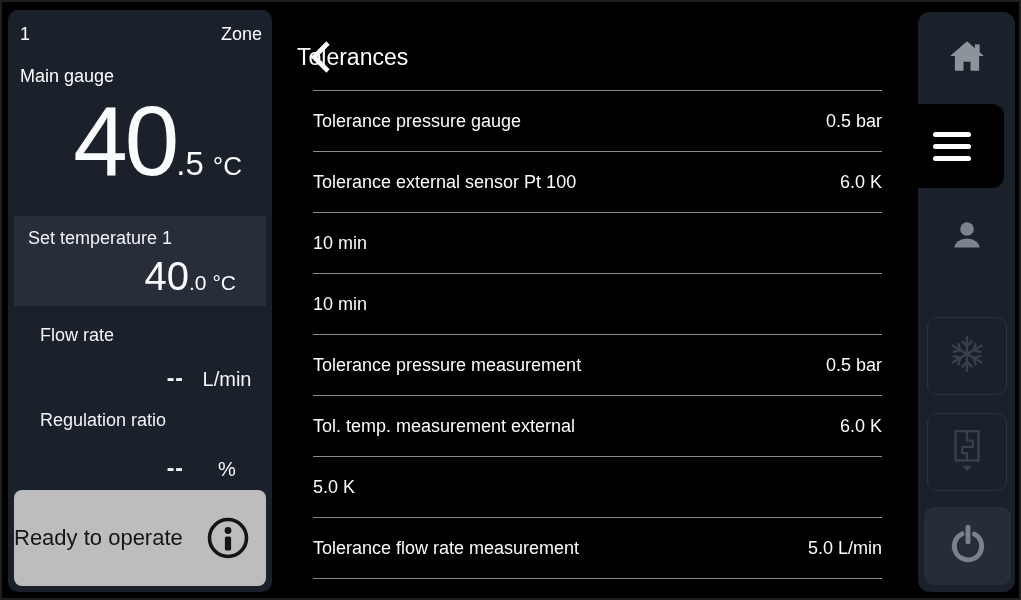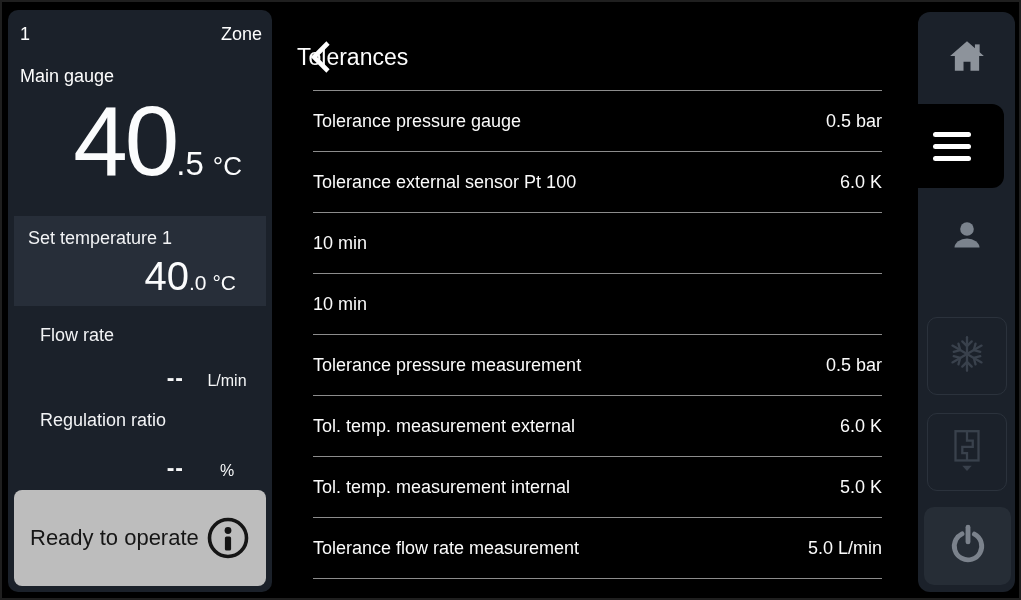--- a/index.html
+++ b/index.html
@@ -50,28 +50,28 @@
   .meas-label { position:absolute; left:12px; font-size:18px; color:#f2f3f5;margin-left:20px; }
   .meas-label.flow { top:315px; }
   .meas-label.reg  { top:400px; }
   .meas-value {
     position:absolute; left:0; right:2px;
     display:flex; justify-content:flex-end; align-items:baseline; line-height:1;
   }
   .meas-value.flow { top:357px; }
   .meas-value.reg  { top:447px; }
   .meas-value .dash { font-size:23px; font-weight:bold; letter-spacing:1px; }
-  .meas-value .unit { width:86px; text-align:center; font-size:16px; }
+  .meas-value .unit { width:86px; text-align:center; font-size:20px; }
 
   .status-card {
     position:absolute; left:6px; right:6px; bottom:6px; height:96px;
     background:#bdbdbd; border-radius:8px;
     display:flex; align-items:center;
   }
-  .status-card .status-text { margin-left:16px; font-size:22px; color:#161616; }
+  .status-card .status-text { font-size:22px; color:#161616; }
   .status-card .info-wrap { position:absolute; right:16px; top:50%; transform:translateY(-50%); width:44px; height:44px; }
 
   
   .content { position:absolute; left:283px; top:0; width:634px; height:600px; }
   .back-btn { position:absolute; left:22px; top:38px; width:40px; height:40px; }
   .page-title { position:absolute; left:0; right:0; top:44px; text-align:left; padding-left:14px; font-size:23px; color:#fdfdfd; }
   .t-list { position:absolute; left:30px; right:35px; top:90px; border-top:1px solid #8c8c8c; }
   .t-row {
     height:61px; border-bottom:1px solid #8c8c8c;
     display:flex; align-items:center; justify-content:space-between;
@@ -172,21 +172,20 @@
       </div>
       <div class="t-row">
         <span>Tolerance pressure measurement</span>
         <span>0.5 bar</span>
       </div>
       <div class="t-row">
         <span>Tol. temp. measurement external</span>
         <span>6.0 K</span>
       </div>
       <div class="t-row">
-        <span>Tol. temp. measurement internal</span>
         <span>5.0 K</span>
       </div>
       <div class="t-row">
         <span>Tolerance flow rate measurement</span>
         <span>5.0 L/min</span>
       </div>
     </div>
   </div>
 
   <div class="side-strip"></div>

